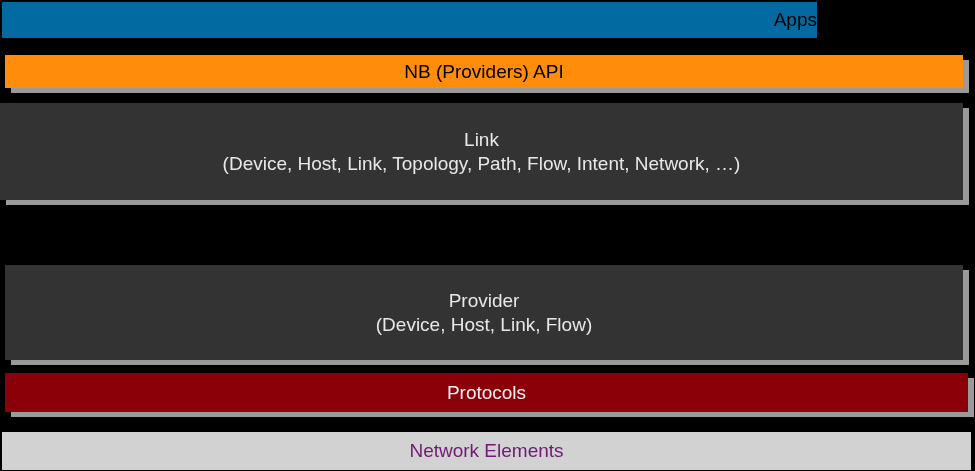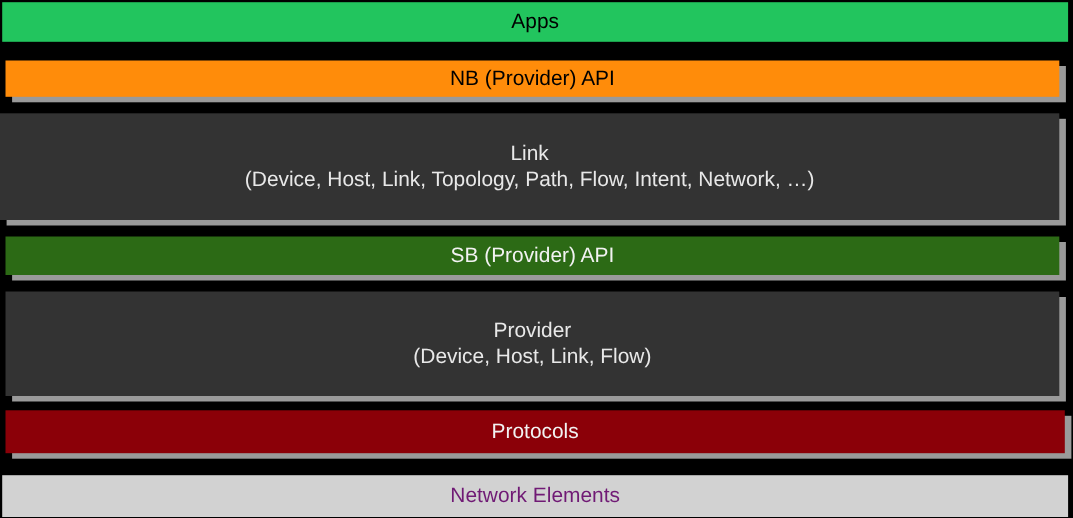--- a/index.html
+++ b/index.html
@@ -38,25 +38,26 @@
   .layer-subtitle {
     display: block;
     white-space: nowrap;
     text-align: center;
   }
 
   
   .layer-apps {
     left: 2px;
     top: 2px;
-    width: 969px;
+    width: 815px;
     height: 36px;
-    background: #22c55e;
+    background: #0369a1;
     color: #000000;
     font-size: 19px;
+    align-items: flex-end;
   }
 
   
   .layer-nb {
     left: 5px;
     top: 55px;
     width: 958px;
     height: 33px;
     background: #ff8c0a;
     color: #000000;
@@ -126,31 +127,28 @@
 </head>
 <body>
 
 <div id="diagram">
 
   <div class="layer layer-apps">
     <span class="layer-title">Apps</span>
   </div>
 
   <div class="layer layer-nb">
-    <span class="layer-title">NB (Provider) API</span>
+    <span class="layer-title">NB (Providers) API</span>
   </div>
 
   <div class="layer layer-core">
     <span class="layer-title">Link</span>
     <span class="layer-subtitle">(Device, Host, Link, Topology, Path, Flow, Intent, Network, …)</span>
   </div>
 
-  <div class="layer layer-sb">
-    <span class="layer-title">SB (Provider) API</span>
-  </div>
 
   <div class="layer layer-providers">
     <span class="layer-title">Provider</span>
     <span class="layer-subtitle">(Device, Host, Link, Flow)</span>
   </div>
 
   <div class="layer layer-protocols">
     <span class="layer-title">Protocols</span>
   </div>
 

